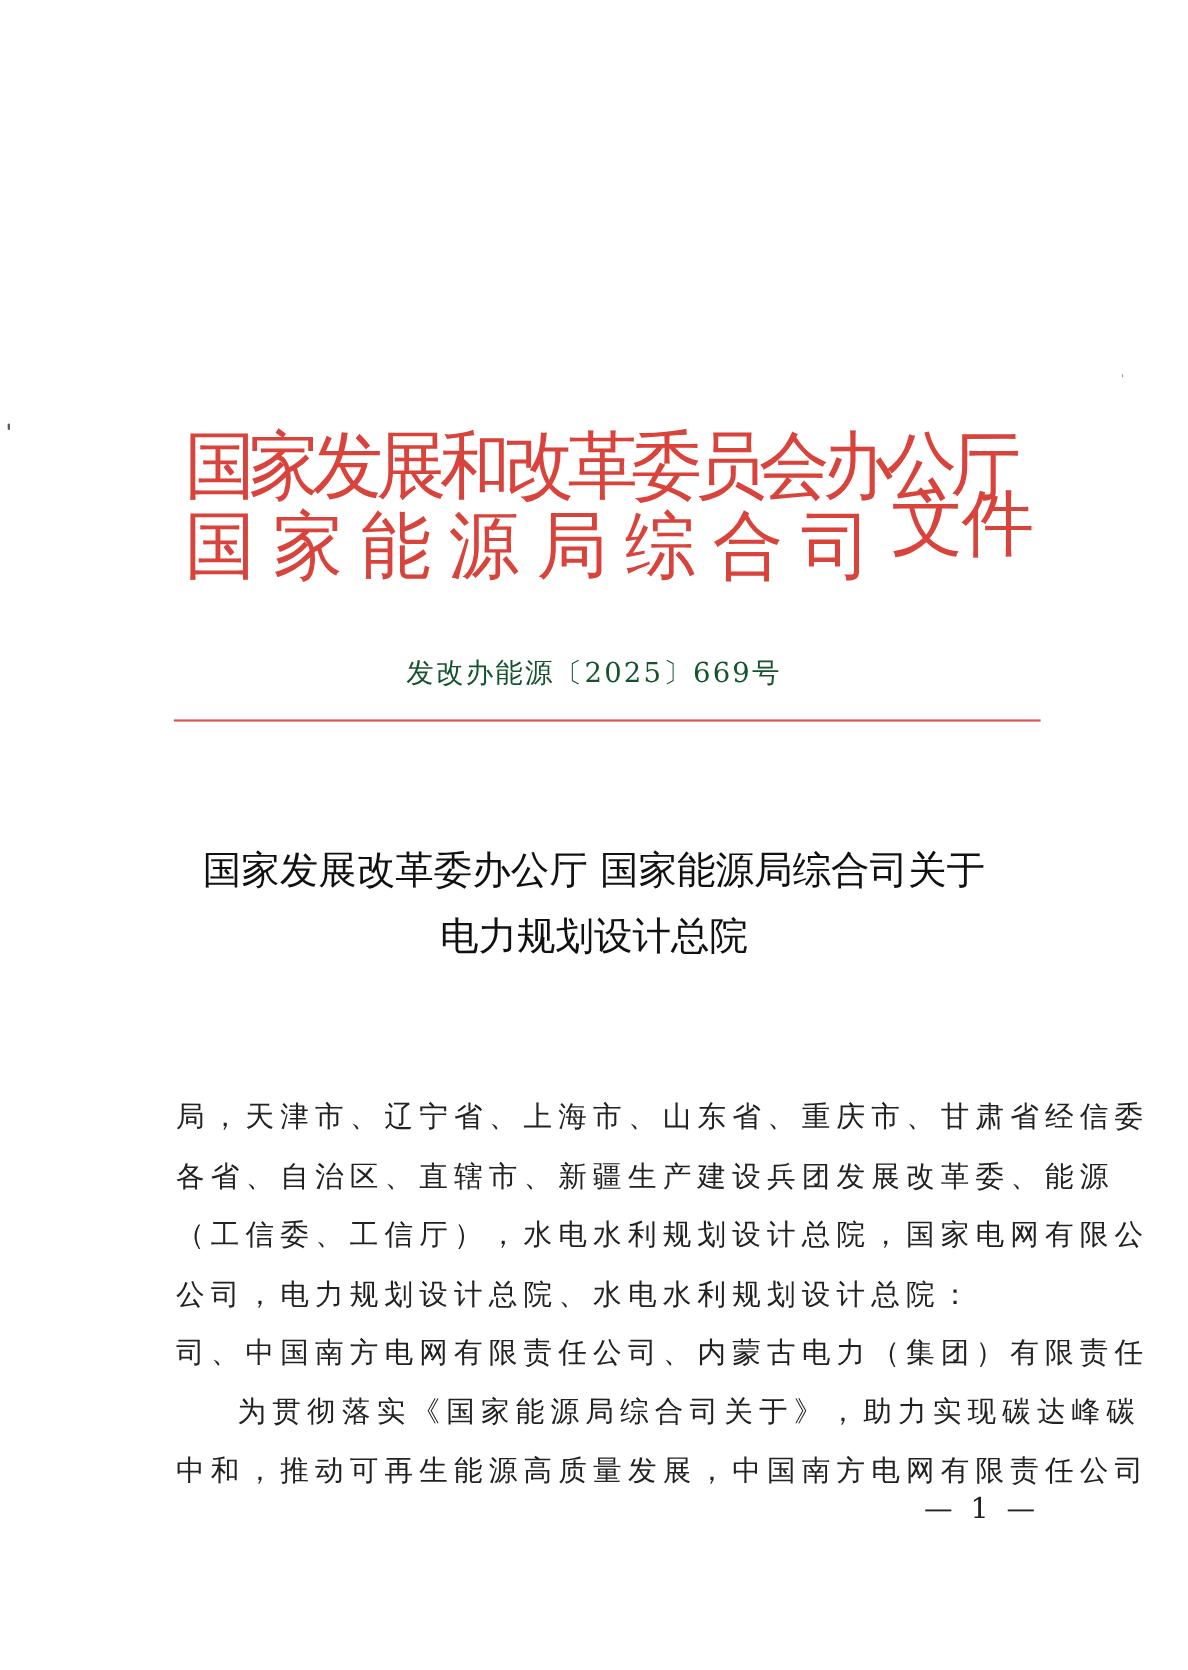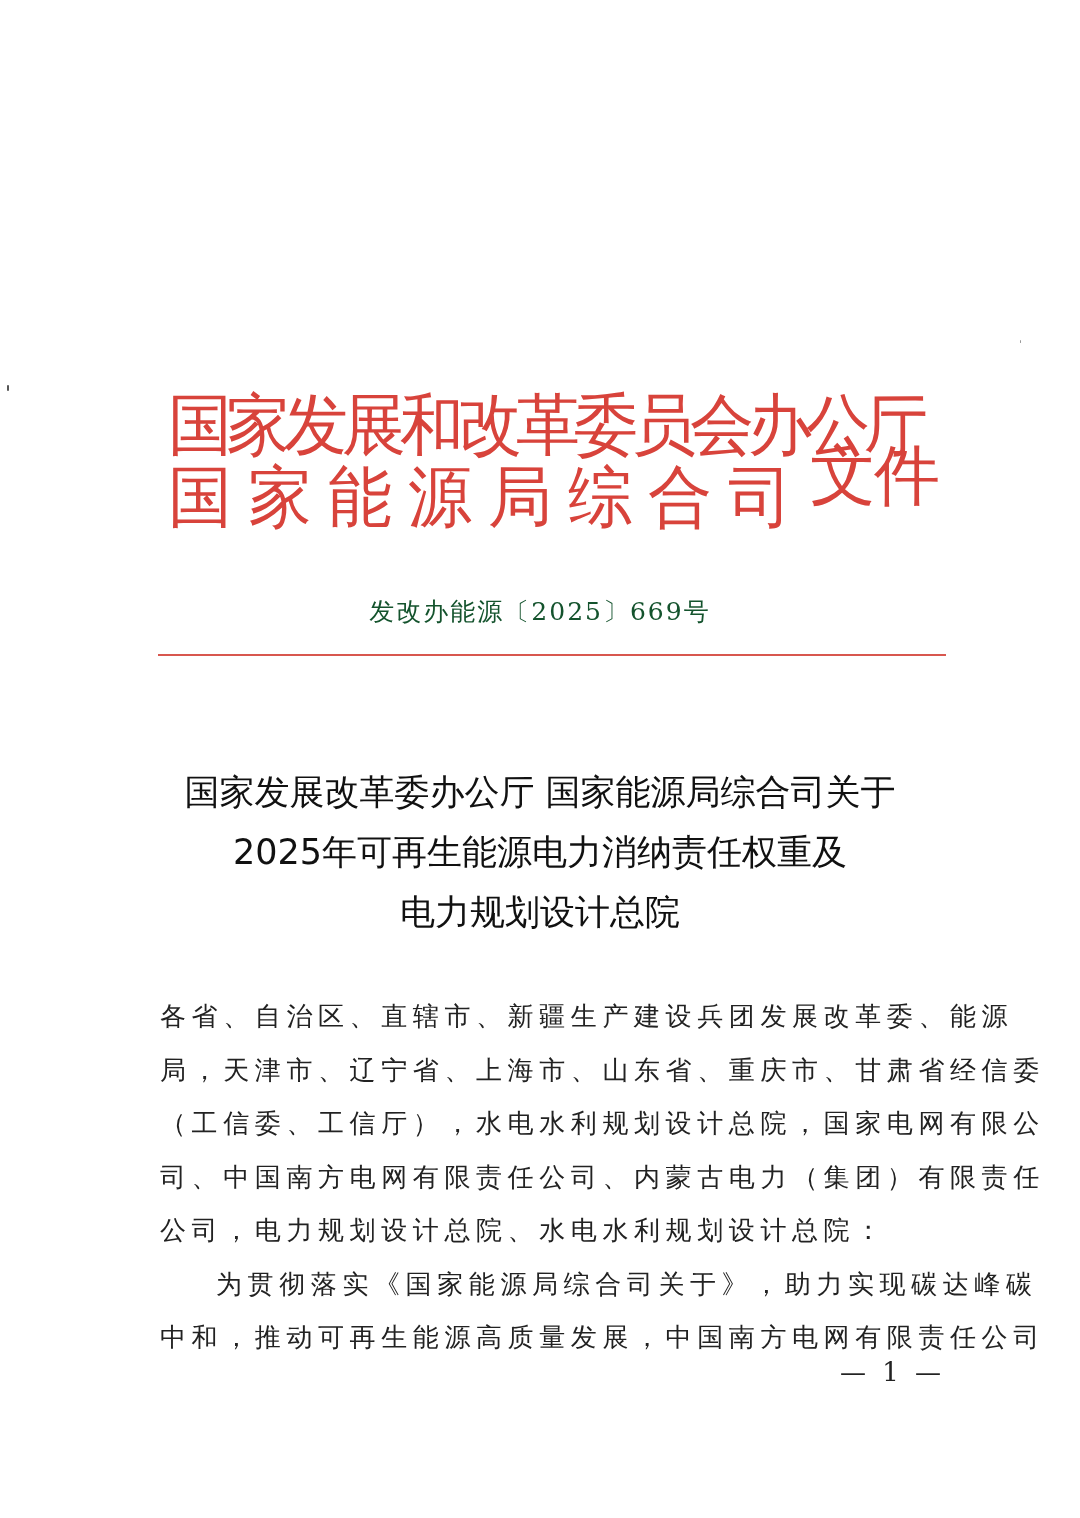--- a/index.html
+++ b/index.html
@@ -116,30 +116,29 @@
     <div class="org-line org-line-1">国家发展和改革委员会办公厅</div>
     <div class="org-line org-line-2">国家能源局综合司</div>
     <div class="doc-type">文件</div>
   </div>
 
   <div class="doc-number">发改办能源〔2025〕669号</div>
   <div class="red-rule"></div>
 
   <div class="title">
     <div>国家发展改革委办公厅  国家能源局综合司关于</div>
-    <div>2025年可再生能源电力消纳责任权重及</div>
     <div>电力规划设计总院</div>
   </div>
 
   <div class="body-text">
+    <div class="line">局，天津市、辽宁省、上海市、山东省、重庆市、甘肃省经信委</div>
     <div class="line">各省、自治区、直辖市、新疆生产建设兵团发展改革委、能源</div>
-    <div class="line">局，天津市、辽宁省、上海市、山东省、重庆市、甘肃省经信委</div>
     <div class="line">（工信委、工信厅），水电水利规划设计总院，国家电网有限公</div>
+    <div class="line">公司，电力规划设计总院、水电水利规划设计总院：</div>
     <div class="line">司、中国南方电网有限责任公司、内蒙古电力（集团）有限责任</div>
-    <div class="line">公司，电力规划设计总院、水电水利规划设计总院：</div>
     <div class="line indent">为贯彻落实《国家能源局综合司关于》，助力实现碳达峰碳</div>
     <div class="line">中和，推动可再生能源高质量发展，中国南方电网有限责任公司</div>
   </div>
 
   <div class="page-number">— 1 —</div>
 
   <div class="speck" style="left:7px; top:385px; width:2px; height:6px;"></div>
   <div class="speck" style="left:1020px; top:340px; width:1px; height:3px; background:#999;"></div>
 </div>
 

